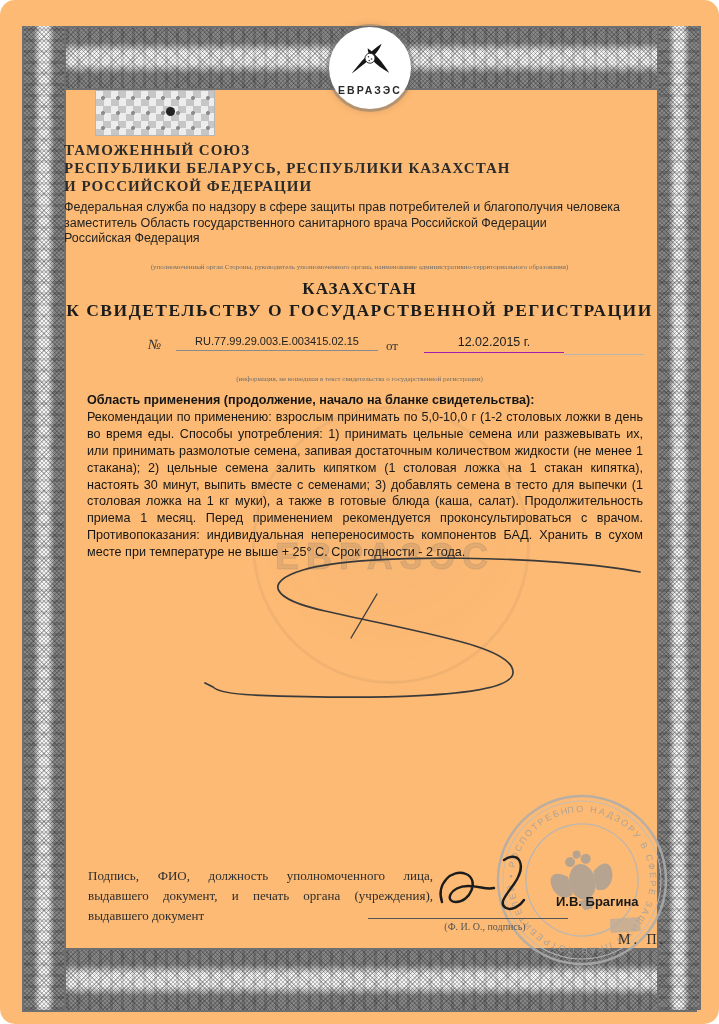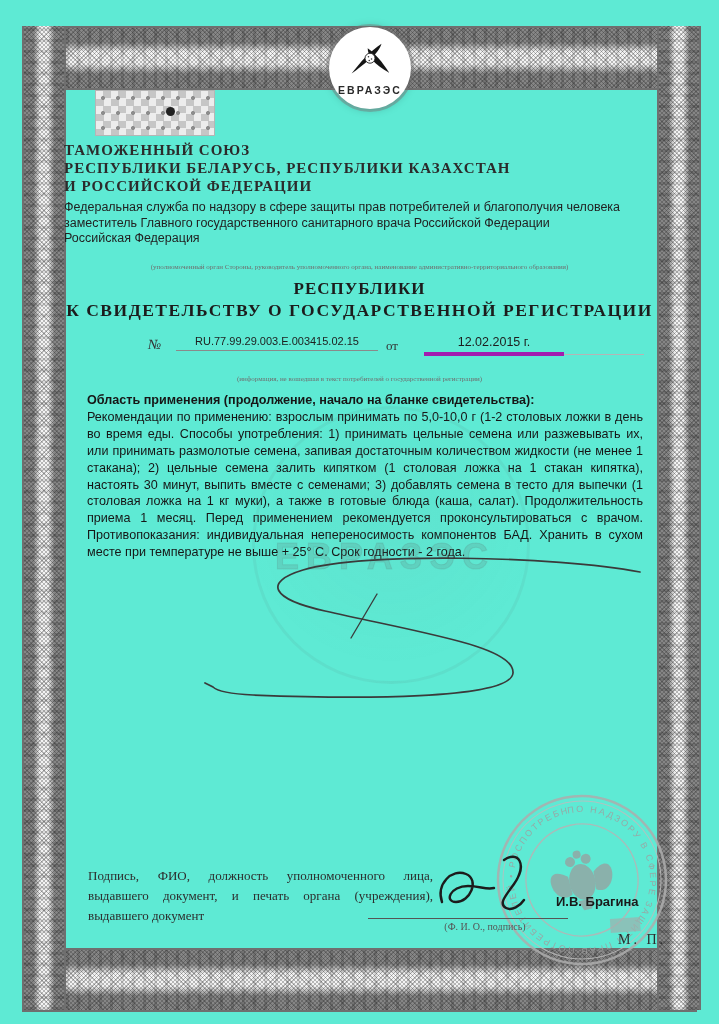--- a/index.html
+++ b/index.html
@@ -1,17 +1,17 @@
 <!DOCTYPE html>
 <html><head>
 <meta charset="utf-8">
 <style>
   html,body{margin:0;padding:0;}
   body{width:719px;height:1024px;background:#ffffff;font-family:"Liberation Sans",sans-serif;color:#1f1f1f;position:relative;overflow:hidden;}
-  .page{position:absolute;inset:0;background:#5eead4;}
+  .page{position:absolute;inset:0;background:#fdba74;border-radius:15px;}
 
   
   .band{position:absolute;}
   .band-h{
     left:22px;right:22px;height:60px;
     background:
       repeating-linear-gradient(45deg, rgba(40,40,40,.30) 0 1px, rgba(0,0,0,0) 1px 3px),
       repeating-linear-gradient(-45deg, rgba(40,40,40,.30) 0 1px, rgba(0,0,0,0) 1px 3px),
       repeating-linear-gradient(90deg, rgba(0,0,0,.10) 0 3px, rgba(255,255,255,.06) 3px 11px),
       linear-gradient(180deg,#7e7e7e 0 24%,#f3f3f3 40% 60%,#7e7e7e 76% 100%);
@@ -58,21 +58,21 @@
 
   .doc-title{position:absolute;left:40px;right:40px;top:279px;text-align:center;font-family:"Liberation Serif",serif;font-weight:bold;color:#1c1c1c;}
   .doc-title .t1{font-size:17px;line-height:20px;letter-spacing:1px;}
   .doc-title .t2{font-size:17.5px;line-height:23px;letter-spacing:1.5px;}
 
   
   .num-row{position:absolute;left:0;top:334px;width:719px;height:26px;font-size:13px;}
   .num-label{position:absolute;left:148px;top:3px;font-family:"Liberation Serif",serif;font-style:italic;font-size:14px;color:#333;}
   .num-value{position:absolute;left:176px;top:1px;width:202px;text-align:center;border-bottom:1px solid #8a8a8a;padding-bottom:3px;font-size:11px;color:#1d1d1d;}
   .from-label{position:absolute;left:386px;top:4px;font-family:"Liberation Serif",serif;font-size:13px;color:#333;}
-  .date-value{position:absolute;left:424px;top:1px;width:140px;text-align:center;border-bottom:4px solid #a21caf;padding-bottom:3px;font-size:12.5px;color:#1d1d1d;}
+  .date-value{position:absolute;left:424px;top:1px;width:140px;text-align:center;border-bottom:1px solid #a21caf;padding-bottom:3px;font-size:12.5px;color:#1d1d1d;}
   .date-tail{position:absolute;left:564px;top:20px;width:80px;border-bottom:1px solid #b5b5b5;}
 
   
   .body-block{position:absolute;left:87px;top:392px;width:556px;font-size:12.6px;line-height:16.9px;color:#161616;}
   .body-heading{font-weight:bold;}
   .body-text{text-align:justify;}
 
   
   .wm-circle{position:absolute;left:252px;top:406px;width:272px;height:272px;border-radius:50%;
     border:3px solid rgba(90,90,90,.07);background:radial-gradient(circle at 50% 40%, rgba(120,120,120,.05), rgba(0,0,0,0) 70%);}
@@ -116,40 +116,40 @@
 
   <div class="patch">
       <span class="patch-dot"></span>
     </div>
 
   <div class="doc-header">
     <div class="h-serif">ТАМОЖЕННЫЙ СОЮЗ</div>
     <div class="h-serif">РЕСПУБЛИКИ БЕЛАРУСЬ, РЕСПУБЛИКИ КАЗАХСТАН</div>
     <div class="h-serif">И РОССИЙСКОЙ ФЕДЕРАЦИИ</div>
     <div class="h-sans h-sans-first">Федеральная служба по надзору в сфере защиты прав потребителей и благополучия человека</div>
-    <div class="h-sans">заместитель Главного государственного санитарного врача Российской Федерации</div>
+    <div class="h-sans">заместитель Область государственного санитарного врача Российской Федерации</div>
     <div class="h-sans">Российская Федерация</div>
   </div>
 
   <div class="caption caption-1">(уполномоченный орган Стороны, руководитель уполномоченного органа, наименование административно-территориального образования)</div>
 
   <div class="doc-title">
-    <div class="t1">РЕСПУБЛИКИ</div>
+    <div class="t1">КАЗАХСТАН</div>
     <div class="t2">К СВИДЕТЕЛЬСТВУ О ГОСУДАРСТВЕННОЙ РЕГИСТРАЦИИ</div>
   </div>
 
   <div class="num-row">
     <span class="num-label">№</span>
     <span class="num-value">RU.77.99.29.003.Е.003415.02.15</span>
     <span class="from-label">от</span>
     <span class="date-value">12.02.2015 г.</span>
     <span class="date-tail"></span>
   </div>
 
-  <div class="caption caption-2">(информация, не вошедшая в текст потребителей о государственной регистрации)</div>
+  <div class="caption caption-2">(информация, не вошедшая в текст свидетельства о государственной регистрации)</div>
 
   <div class="body-block">
     <div class="body-heading">Область применения (продолжение, начало на бланке свидетельства):</div>
     <div class="body-text">Рекомендации по применению: взрослым принимать по 5,0-10,0 г (1-2 столовых ложки в день во время еды. Способы употребления: 1) принимать цельные семена или разжевывать их, или принимать размолотые семена, запивая достаточным количеством жидкости (не менее 1 стакана); 2) цельные семена залить кипятком (1 столовая ложка на 1 стакан кипятка), настоять 30 минут, выпить вместе с семенами; 3) добавлять семена в тесто для выпечки (1 столовая ложка на 1 кг муки), а также в готовые блюда (каша, салат). Продолжительность приема 1 месяц. Перед применением рекомендуется проконсультироваться с врачом. Противопоказания: индивидуальная непереносимость компонентов БАД. Хранить в сухом месте при температуре не выше + 25° С. Срок годности - 2 года.</div>
   </div>
 
   <div class="wm-circle"></div>
   <div class="wm-text">ЕВРАЗЭС</div>
 
   <svg class="flourish" width="465" height="205" viewBox="0 0 465 205">

